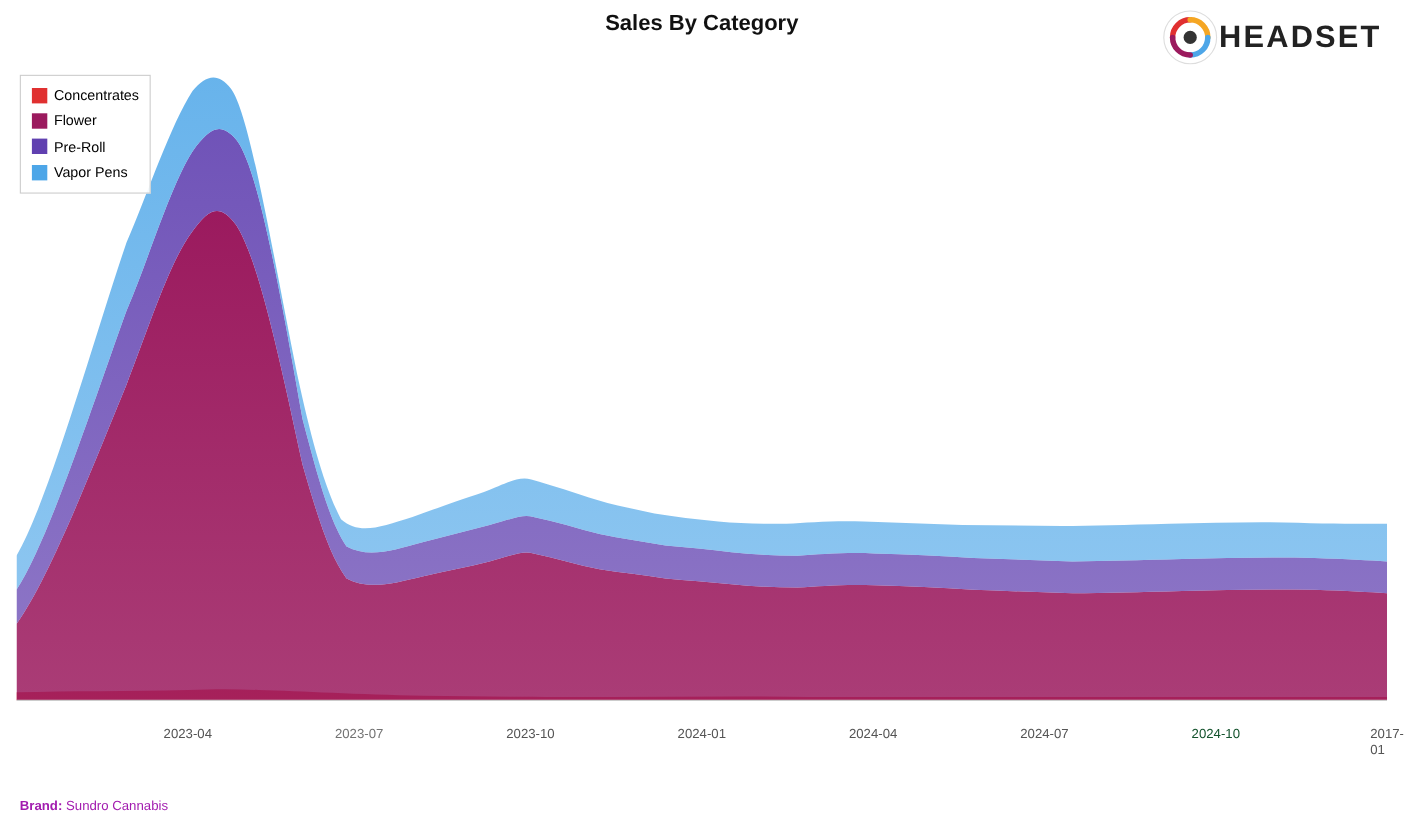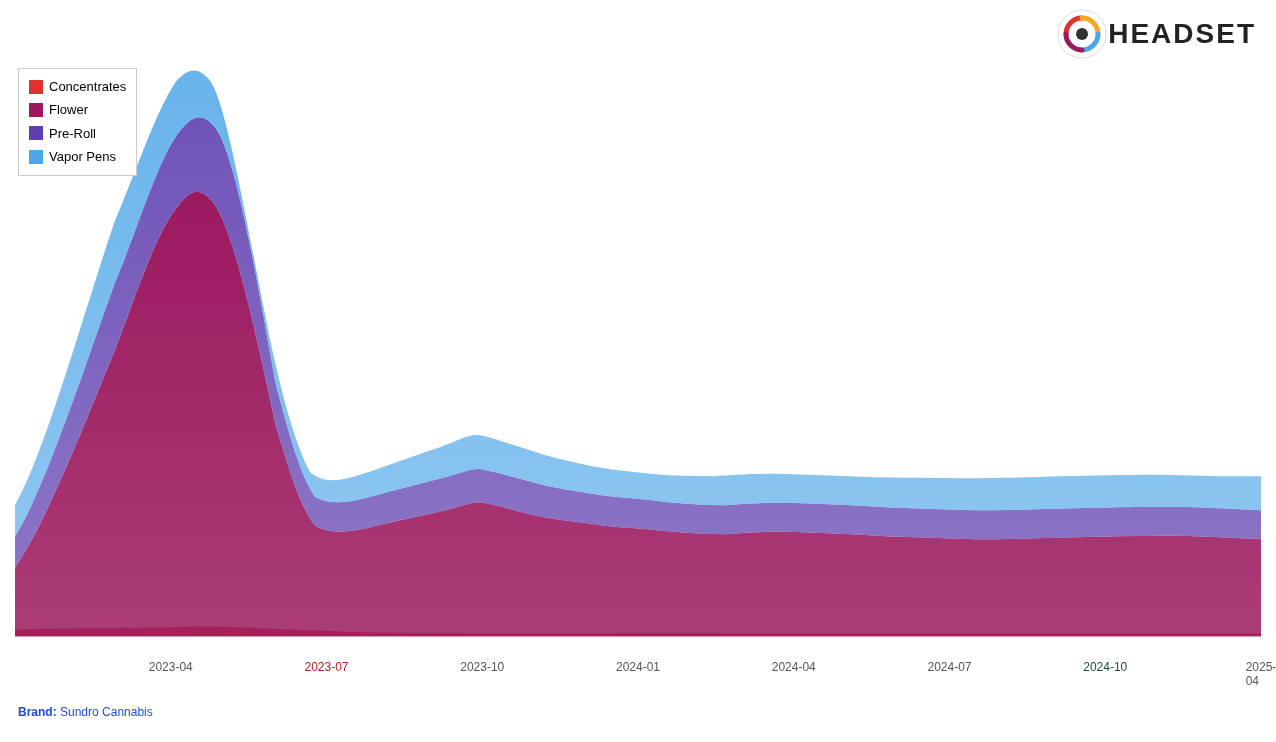--- a/index.html
+++ b/index.html
@@ -74,35 +74,38 @@
     }
     .chart-area {
       position: absolute;
       top: 60px;
       left: 15px;
       right: 15px;
       bottom: 95px;
     }
     .footer {
       position: absolute;
-      bottom: 20px;
+      bottom: 0;
       left: 18px;
       font-size: 12px;
-      color: #1d4ed8;
+      color: #a21caf;
       line-height: 1.6;
     }
     .footer span.label {
       font-weight: bold;
     }
   </style>
 </head>
 <body>
 
 <div class="chart-container">
 
+  <div class="header">
+    <div class="chart-title">Sales By Category</div>
+  </div>
 
   <div class="logo-area">
     <svg class="logo-icon" viewBox="0 0 52 52" xmlns="http://www.w3.org/2000/svg">
 
       <circle cx="26" cy="26" r="24" fill="none" stroke="#ddd" stroke-width="1"></circle>
 
       <path d="M 10 26 A 16 16 0 0 1 26 10" stroke="#e03030" stroke-width="5" fill="none" stroke-linecap="round"></path>
 
       <path d="M 26 10 A 16 16 0 0 1 42 26" stroke="#f5a623" stroke-width="5" fill="none" stroke-linecap="round"></path>
 
@@ -267,33 +270,33 @@
 
       <line x1="0" y1="557" x2="1246" y2="557" stroke="#ccc" stroke-width="1"></line>
     </svg>
   </div>
 
   <div style="position:absolute; bottom:62px; left:15px; right:15px;">
     <div style="position:relative; width:100%; height:20px;">
 
       <span style="position:absolute; left:12.5%; font-size:12px; color:#555; transform:translateX(-50%);">2023-04</span>
 
-      <span style="position:absolute; left:25%; font-size:12px; color:#b91c1c; transform:translateX(-50%);">2023-07</span>
+      <span style="position:absolute; left:25%; font-size:12px; color:#737373; transform:translateX(-50%);">2023-07</span>
 
       <span style="position:absolute; left:37.5%; font-size:12px; color:#555; transform:translateX(-50%);">2023-10</span>
 
       <span style="position:absolute; left:50%; font-size:12px; color:#555; transform:translateX(-50%);">2024-01</span>
 
       <span style="position:absolute; left:62.5%; font-size:12px; color:#555; transform:translateX(-50%);">2024-04</span>
 
       <span style="position:absolute; left:75%; font-size:12px; color:#555; transform:translateX(-50%);">2024-07</span>
 
       <span style="position:absolute; left:87.5%; font-size:12px; color:#14532d; transform:translateX(-50%);">2024-10</span>
 
-      <span style="position:absolute; left:100%; font-size:12px; color:#555; transform:translateX(-50%);">2025-04</span>
+      <span style="position:absolute; left:100%; font-size:12px; color:#555; transform:translateX(-50%);">2017-01</span>
     </div>
   </div>
 
   <div class="footer">
     <div>
       <span class="label">Brand:</span>
       <span>Sundro Cannabis</span>
     </div>
   </div>
 

